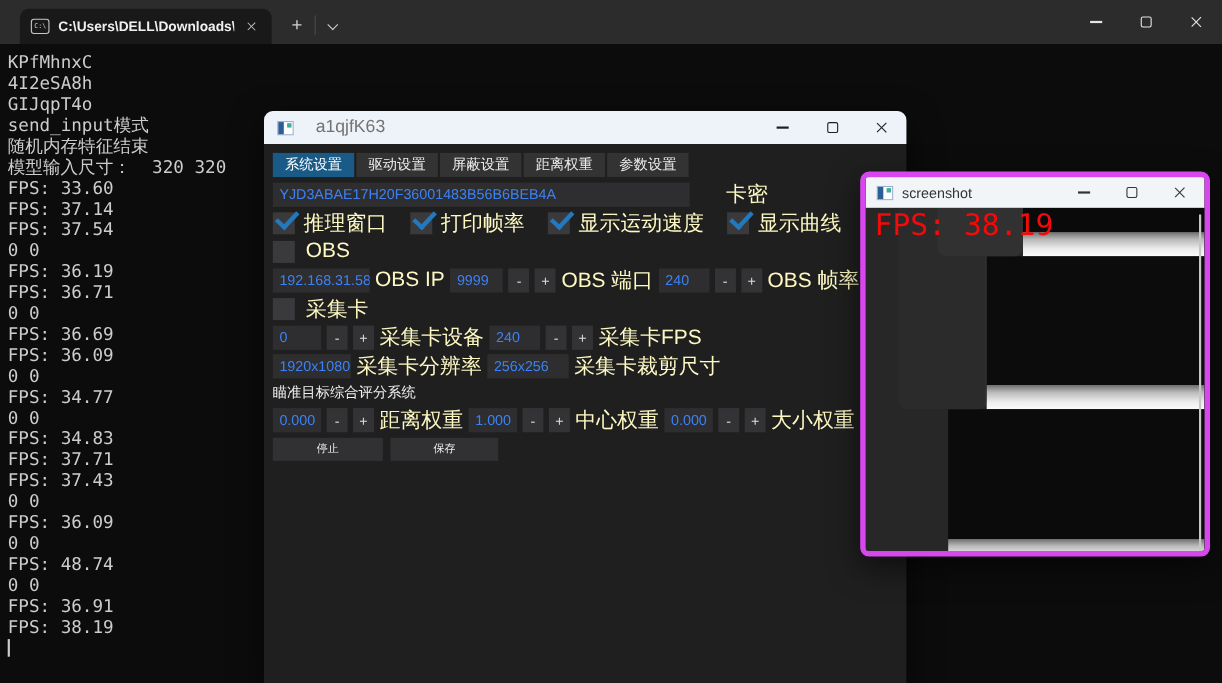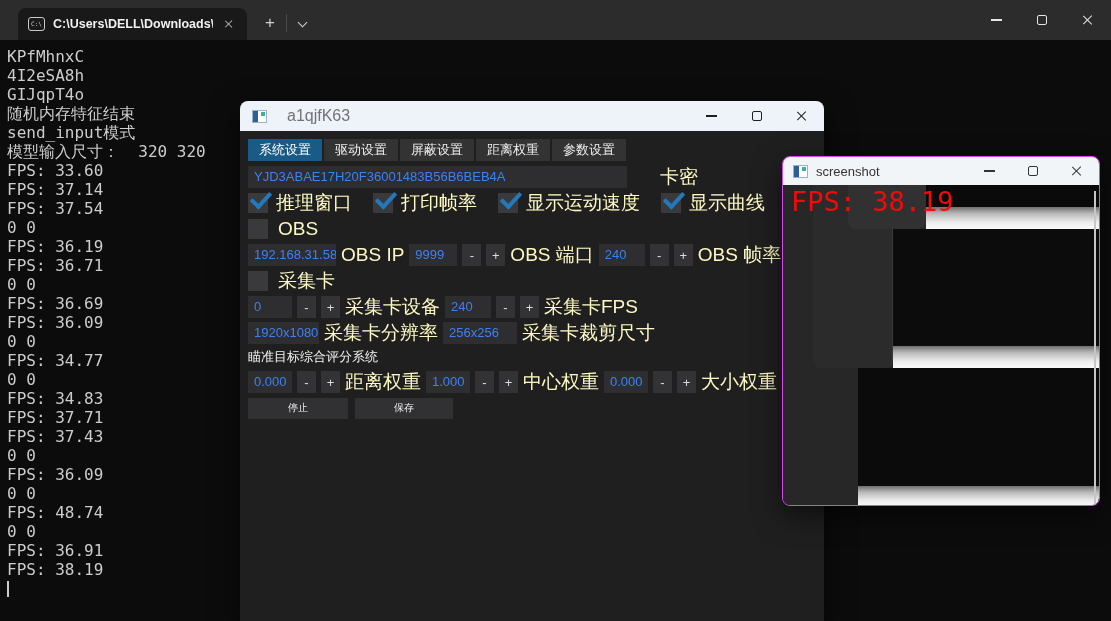--- a/index.html
+++ b/index.html
@@ -78,21 +78,21 @@
   .chk-group { display:flex; align-items:center; gap:8px; }
   .section-lbl { color:#f0f0f0; font-size:13px; height:16px; margin:3px 0 7px 0; }
   .bigbtn { height:21px; background:#313134; color:#eeeeee; font-size:10px;
             display:flex; align-items:center; justify-content:center; }
   .w379{width:379px} .w88{width:88px} .w48{width:48px} .w46{width:46px} .w44{width:44px}
   .w71{width:71px} .w74{width:74px} .w100{width:100px} .w98{width:98px}
   .ml28{margin-left:28px}
 
   
   .shot { position:absolute; left:782px; top:156px; width:318px; height:350px;
-          border-radius:8px; border:1px solid #d946ef; overflow:hidden;
+          border-radius:8px; border:5px solid #d946ef; overflow:hidden;
           box-shadow:0 10px 28px rgba(0,0,0,.55); background:#272727; }
   .shot-titlebar { height:28px; background:#f2f5f8; display:flex; align-items:center; padding-left:10px; }
   .shot-title { font-size:13px; color:#333333; margin-left:8px; flex:1; }
   .shot-caps { display:flex; height:28px; }
   .shot-cap { width:44px; height:28px; display:flex; align-items:center; justify-content:center; color:#333; }
   .shot-body { position:relative; width:100%; height:322px; background:#272727; overflow:hidden; }
   .abs { position:absolute; }
   .bar { background:linear-gradient(180deg,#6e6e6e 0%,#b9b9b9 30%,#ededed 70%,#fbfbfb 100%); }
   .sc-black0 { left:143px; top:0; right:0; height:22px; background:#0a0a0a; }
   .sc-bar0   { left:143px; top:22px; right:0; height:22px; }
@@ -137,22 +137,22 @@
           <span class="xicon"></span>
         </div>
     </div>
   </div>
 
   <div class="term-body">
     <div id="terminal-lines">
         <div class="tline">KPfMhnxC</div>
         <div class="tline">4I2eSA8h</div>
         <div class="tline">GIJqpT4o</div>
+        <div class="tline">send_input模式</div>
         <div class="tline">随机内存特征结束</div>
-        <div class="tline">send_input模式</div>
         <div class="tline">模型输入尺寸：  320 320</div>
         <div class="tline">FPS: 33.60</div>
         <div class="tline">FPS: 37.14</div>
         <div class="tline">FPS: 37.54</div>
         <div class="tline">0 0</div>
         <div class="tline">FPS: 36.19</div>
         <div class="tline">FPS: 36.71</div>
         <div class="tline">0 0</div>
         <div class="tline">FPS: 36.69</div>
         <div class="tline">FPS: 36.09</div>

